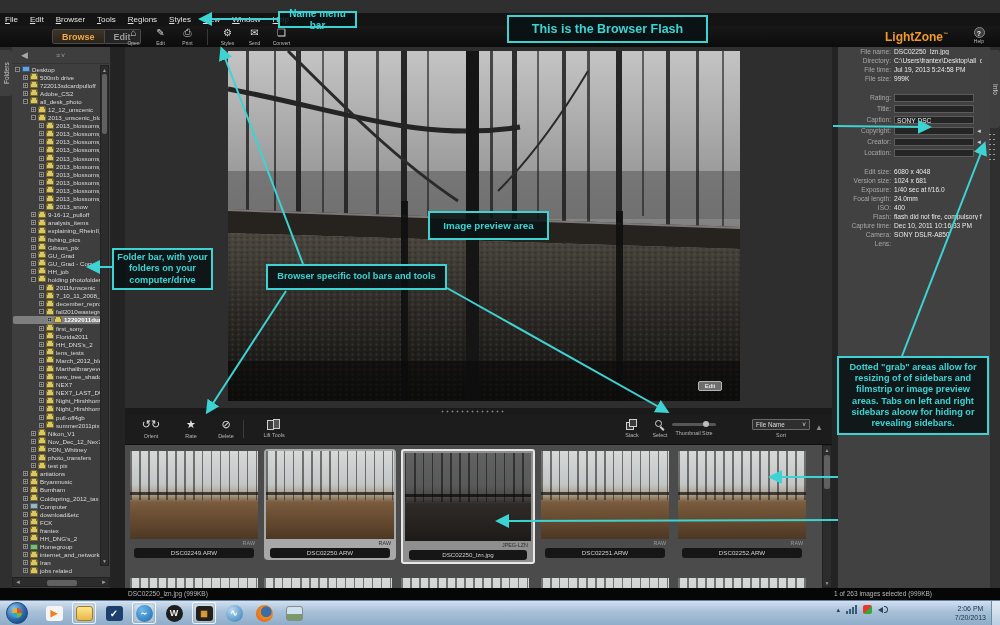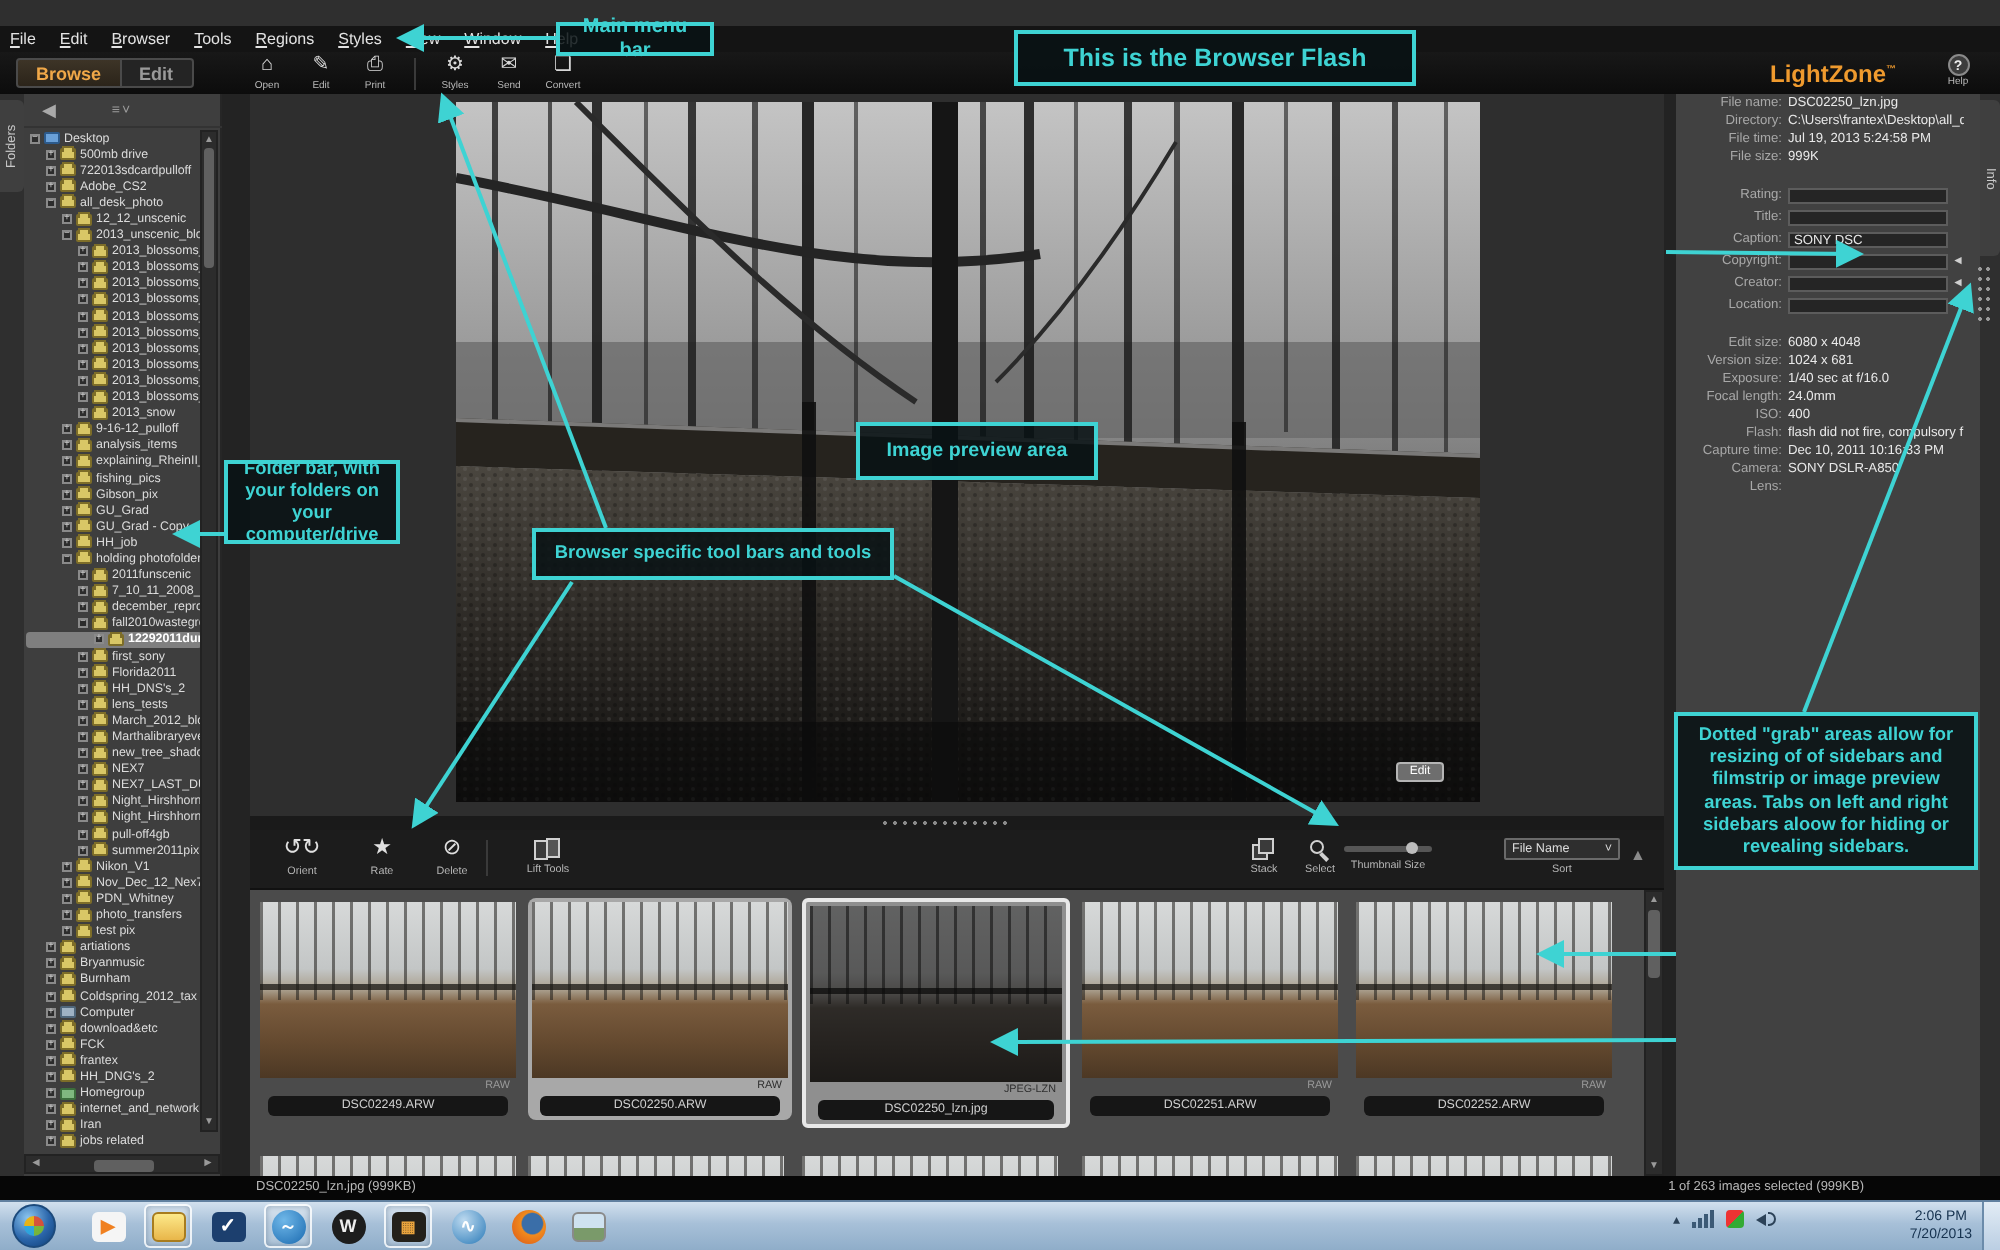--- a/index.html
+++ b/index.html
@@ -20,21 +20,21 @@
   #menubar { position:absolute; left:0; top:13px; width:1000px; height:13px; background:#141414;
     display:flex; align-items:center; gap:12px; padding-left:5px; }
   .menu-item { font-size:8px; color:#e3e3e3; }
   .menu-item u { text-decoration:underline; }
 
   #toolrow { position:absolute; left:0; top:26px; width:1000px; height:21px;
     background:linear-gradient(#181818,#0c0c0c); }
   #modes { position:absolute; left:8px; top:3px; display:flex; }
   .mode-btn { height:15px; padding:0 9px; font-size:9px; font-weight:bold; line-height:14px;
     border:1px solid #4a4a4a; }
-  #mode-browse { background:linear-gradient(#3d3427,#2b241a); color:#f0a848; border-radius:2px 0 0 2px; }
+  #mode-browse { background:linear-gradient(#3d3427,#2b241a); color:#f0a848; border-radius:2px 0 0 2px;margin-left:44px; }
   #mode-edit { background:#242424; color:#9a9a9a; border-radius:0 2px 2px 0; border-left:none; }
   #tool-btns { position:absolute; left:120px; top:1px; display:flex; }
   .tool-btn { width:27px; height:20px; position:relative; display:flex; flex-direction:column;
     align-items:center; justify-content:flex-start; }
   .tool-glyph { height:12px; font-size:10px; line-height:12px; color:#d8d8d8; }
   .tool-label { font-size:5px; color:#b9b9b9; margin-top:1px; }
   .tool-sep { width:1px; height:16px; margin:2px 6px 0; background:#3a3a3a; }
   #logo { position:absolute; right:52px; top:4px; font-size:12px; font-weight:bold; color:#ef9a2e; }
   #logo sup { font-size:5px; }
   #help-btn { position:absolute; right:10px; top:1px; width:22px; text-align:center; }
@@ -910,20 +910,20 @@
       <line x1="112" y1="267" x2="90" y2="267" marker-end="url(#ah)"></line>
       <line x1="303" y1="264" x2="222" y2="50" marker-end="url(#ah)"></line>
       <line x1="286" y1="291" x2="208" y2="411" marker-end="url(#ah)"></line>
       <line x1="447" y1="288" x2="666" y2="411" marker-end="url(#ah)"></line>
       <line x1="902" y1="356" x2="984" y2="145" marker-end="url(#ah)"></line>
       <line x1="838" y1="477" x2="772" y2="477" marker-end="url(#ah)"></line>
       <line x1="838" y1="520" x2="499" y2="521" marker-end="url(#ah)"></line>
     </g>
   </svg>
 
-  <div class="anno" style="left:278px;top:11px;width:79px;height:17px;font-size:10px">Main menu bar</div>
+  <div class="anno" style="left:278px;top:11px;width:79px;height:17px;font-size:10px">Name menu bar</div>
   <div class="anno" style="left:507px;top:15px;width:201px;height:28px;font-size:12.5px">This is the Browser Flash</div>
-  <div class="anno" style="left:112px;top:230px;width:88px;height:42px;font-size:9.2px">Folder bar, with your folders on your computer/drive</div>
+  <div class="anno" style="left:112px;top:248px;width:101px;height:42px;font-size:9.2px">Folder bar, with your folders on your computer/drive</div>
   <div class="anno" style="left:266px;top:264px;width:181px;height:26px;font-size:9.2px">Browser specific tool bars and tools</div>
   <div class="anno" style="left:428px;top:211px;width:121px;height:29px;font-size:9.8px">Image preview area</div>
   <div class="anno" style="left:837px;top:356px;width:152px;height:79px;font-size:9.2px">Dotted "grab" areas allow for resizing of of sidebars and filmstrip or image preview areas. Tabs on left and right sidebars aloow for hiding or revealing sidebars.</div>
 
 </div>
 
 </body></html>

